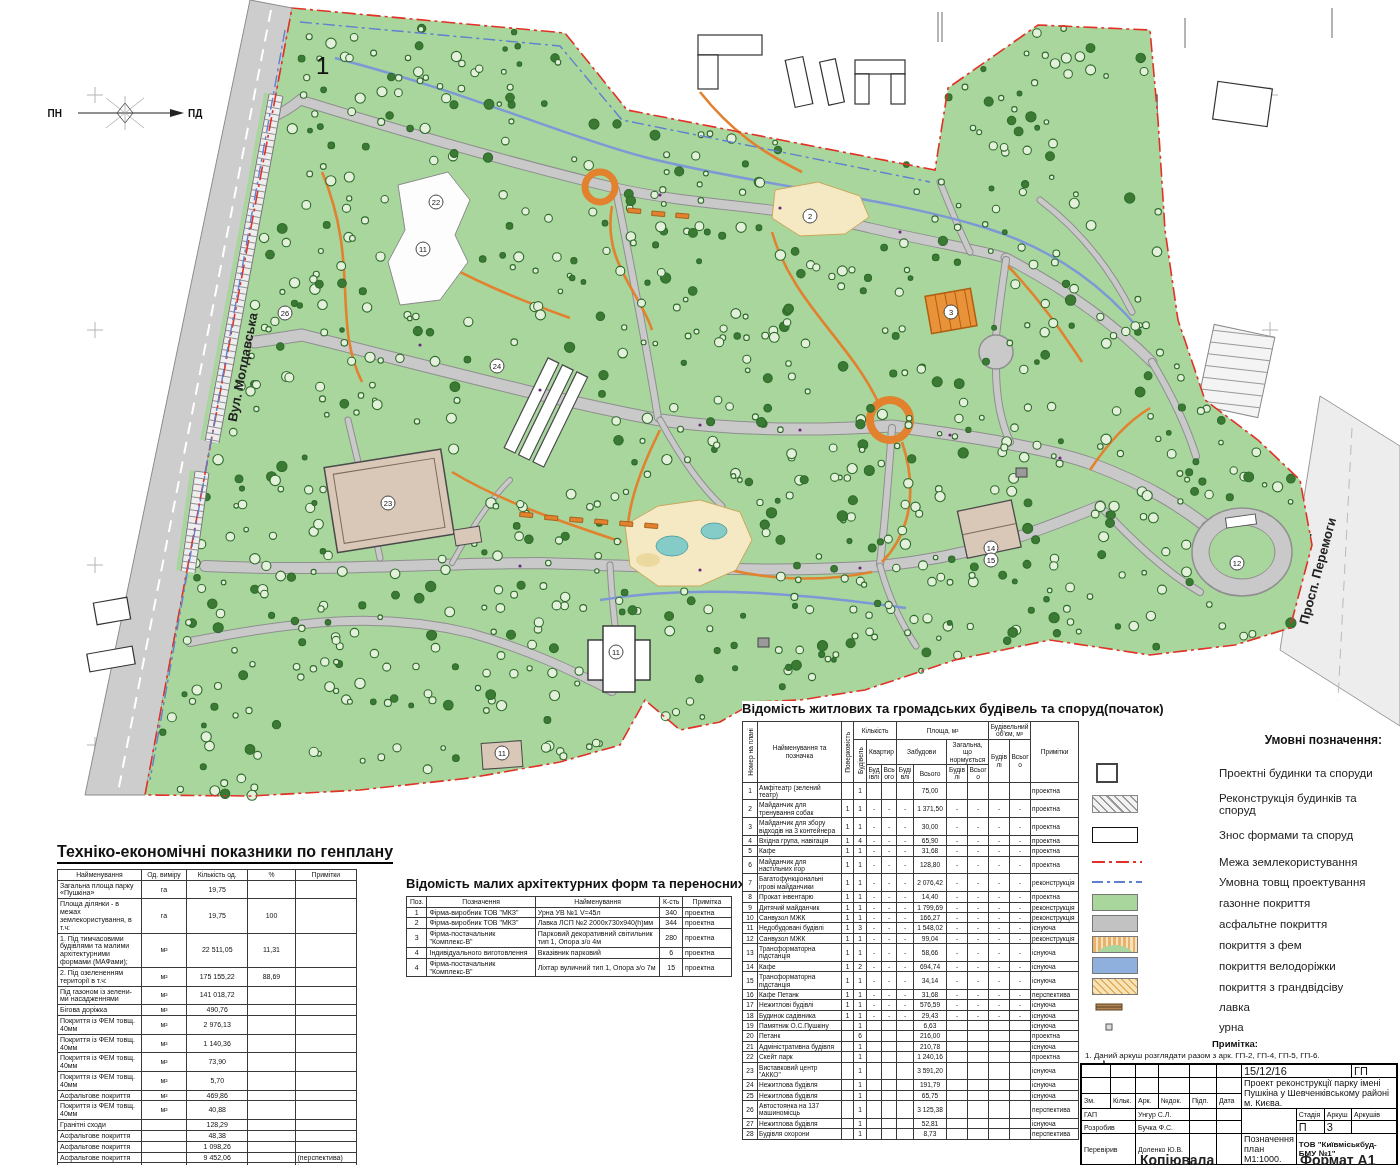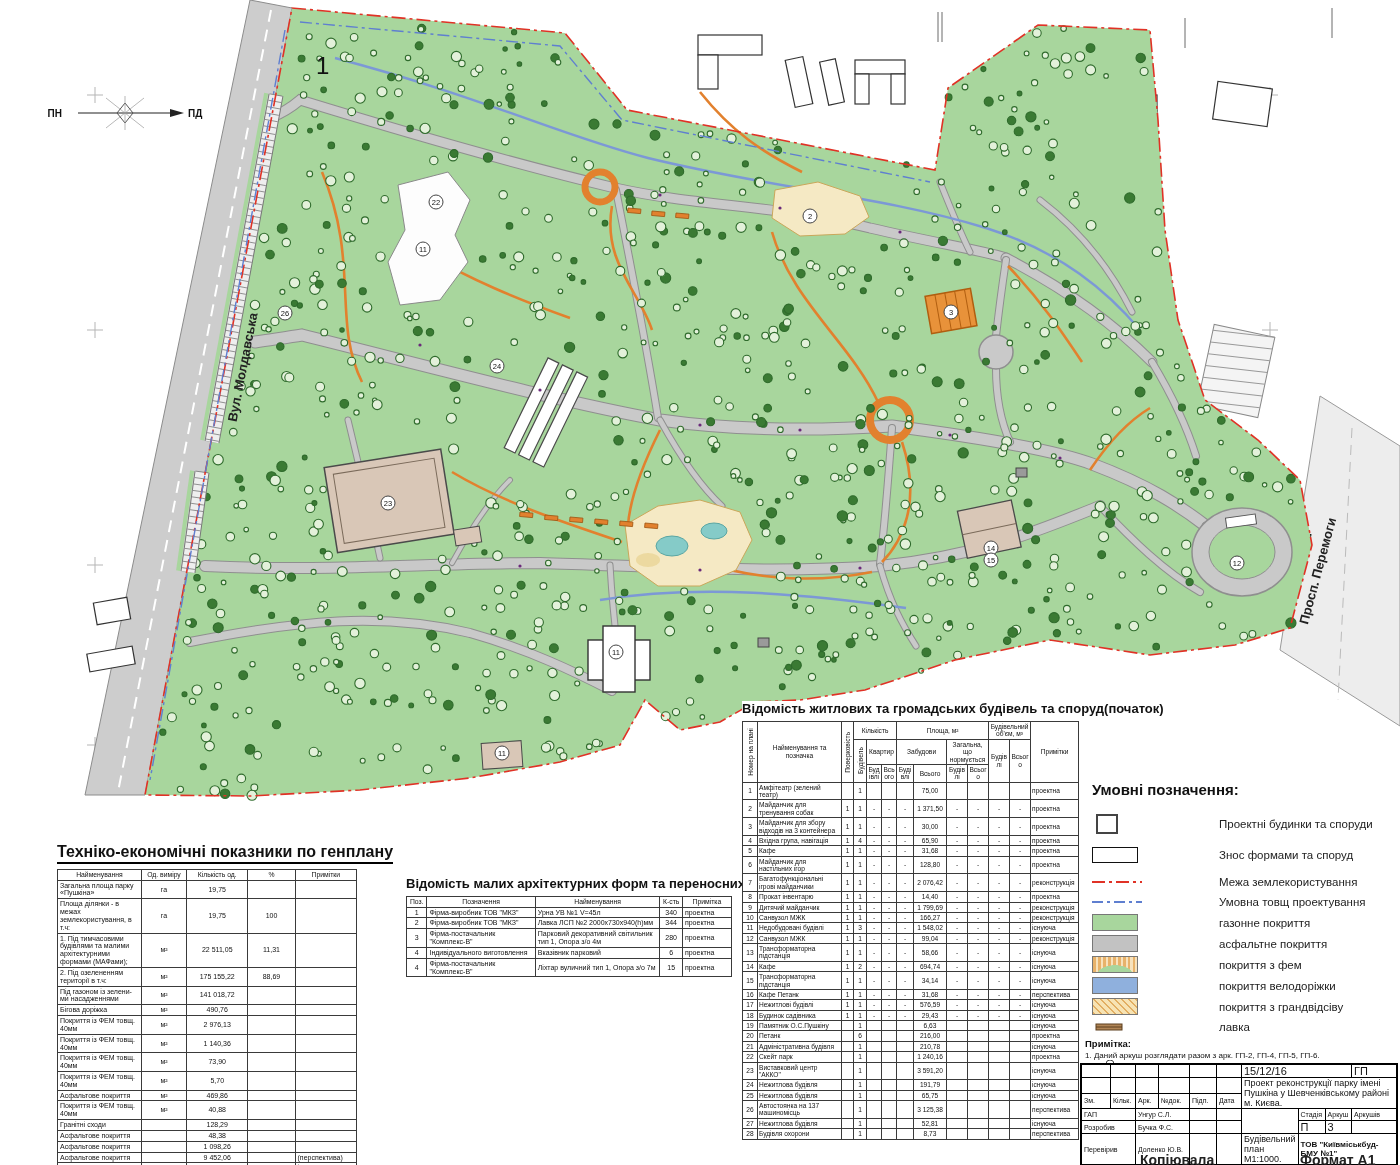--- a/index.html
+++ b/index.html
@@ -11,21 +11,21 @@
   .tbl-title.small{font-size:13px;}
   .tbl-title .ul{display:inline-block;border-bottom:2px solid #000;padding-bottom:1px;}
   table.tbl{border-collapse:collapse;background:#fff;table-layout:fixed;width:100%;}
   table.tbl th,table.tbl td{border:1px solid #3a3a3a;font-size:7px;line-height:1.12;padding:1px 2px;
     text-align:center;vertical-align:middle;font-weight:normal;word-wrap:break-word;}
   table.tbl th{font-size:6.8px;}
   table.tbl td.lft{text-align:left;}
   table.tbl .vt{writing-mode:vertical-rl;transform:rotate(180deg);white-space:nowrap;padding:1px 0;font-size:6.3px;}
   #bld-tbl th,#bld-tbl td{font-size:6.6px;padding:1px 1px;}
   
-  .lg-title{font-weight:bold;font-size:15px;text-align:left;margin-bottom:14px;margin-top:48px;}
+  .lg-title{font-weight:bold;font-size:12px;text-align:right;margin-bottom:14px;}
   .lg-row{display:flex;align-items:center;min-height:16px;margin-bottom:4px;gap:19px;}
   .lg-row.big{min-height:24px;margin-bottom:7px;}
   .lg-box{flex:0 0 108px;display:flex;align-items:center;}
   .lg-label{font-size:11.5px;color:#222;}
   .sw{height:17px;width:46px;border:1px solid #777;box-sizing:border-box;}
   .sw-proj{width:22px;height:20px;border:2px solid #444;background:#fff;margin-left:4px;}
   .sw-exist{width:36px;height:18px;border:1.5px solid #333;background:#fff;display:flex;align-items:center;justify-content:center;font-size:7px;font-style:italic;color:#333;}
   .sw-recon{width:46px;height:18px;border:1px solid #888;
     background:repeating-linear-gradient(45deg,#f2f2f2 0 4px,#9a9a9a 4px 5.5px);}
   .sw-demol{width:46px;height:16px;border:1.6px solid #111;background:#fff;display:flex;align-items:center;justify-content:space-around;font-size:7px;color:#111;}
@@ -35,21 +35,21 @@
     background:repeating-linear-gradient(90deg,#5f7fd0 0 11px,transparent 11px 15px,#5f7fd0 15px 18px,transparent 18px 22px);}
   .sw-lawn{background:#a8d69d;}
   .sw-asphalt{background:#c2c2c2;}
   .sw-fem{background:
     radial-gradient(ellipse 30px 16px at 50% 118%, #a8d69d 58%, rgba(0,0,0,0) 60%),
     repeating-linear-gradient(90deg,#e8b26a 0 2.5px,#f7e2bd 2.5px 5px);}
   .sw-bike{background:#8fb0dd;}
   .sw-gravel{background:repeating-linear-gradient(45deg,#e2ae62 0 1.5px,#f7e3b3 1.5px 5px);}
   .sw-icon{border:none;display:flex;align-items:center;background:none;}
   
-  .note-title{font-weight:bold;font-size:9.5px;}
+  .note-title{font-weight:bold;font-size:9.5px;text-align:center;}
   .note-line{font-size:8px;margin-top:2px;}
   .tb{border:2px solid #000;border-collapse:collapse;background:#fff;}
   .tb td{border:1px solid #000;font-size:7px;padding:0 2px;vertical-align:middle;height:11px;}
   .tb .proj{font-size:9px;}
   .tb .big{font-size:11px;}
   .small-label{position:absolute;font-size:14px;color:#222;font-weight:bold;}
 </style>
 </head>
 <body>
 
@@ -1821,20 +1821,26 @@
     <div class="lg-title">Умовні позначення:</div>
     <div id="legend-items">
         <div class="lg-row big">
           <div class="lg-box">
             <div class="sw sw-proj"></div>
           </div>
           <div class="lg-label">Проектні будинки та споруди</div>
         </div>
         <div class="lg-row big">
           <div class="lg-box">
+            <div class="sw sw-recon"></div>
+          </div>
+          <div class="lg-label">Реконструкція будинків та споруд</div>
+        </div>
+        <div class="lg-row big">
+          <div class="lg-box">
             <div class="sw sw-demol"></div>
           </div>
           <div class="lg-label">Знос формами та споруд</div>
         </div>
         <div class="lg-row">
           <div class="lg-box">
             <div class="sw sw-redline"></div>
           </div>
           <div class="lg-label">Межа землекористування</div>
         </div>
@@ -1957,21 +1963,21 @@
             <td></td>
         <td class="big">П</td>
         <td class="big">3</td>
         <td></td>
       </tr>
       <tr>
         <td colspan="2">Перевірив</td>
         <td colspan="2">Доленко Ю.В.</td>
         <td></td>
             <td></td>
-        <td rowspan="1" colspan="1" class="proj" style="height:26px;">Будівельний план М1:1000.</td>
+        <td rowspan="1" colspan="1" class="proj" style="height:26px;">Позначення план М1:1000.</td>
         <td colspan="3" style="font-weight:bold;font-size:8px;">ТОВ "Київміськбуд-БМУ №1"</td>
       </tr>
     </tbody>
       </table>
   </div>
   <div class="small-label" style="left:1140px;top:1152px;">Копіювала</div>
   <div class="small-label" style="left:1300px;top:1152px;">Формат А1</div>
 </div>
 
 </body></html>

